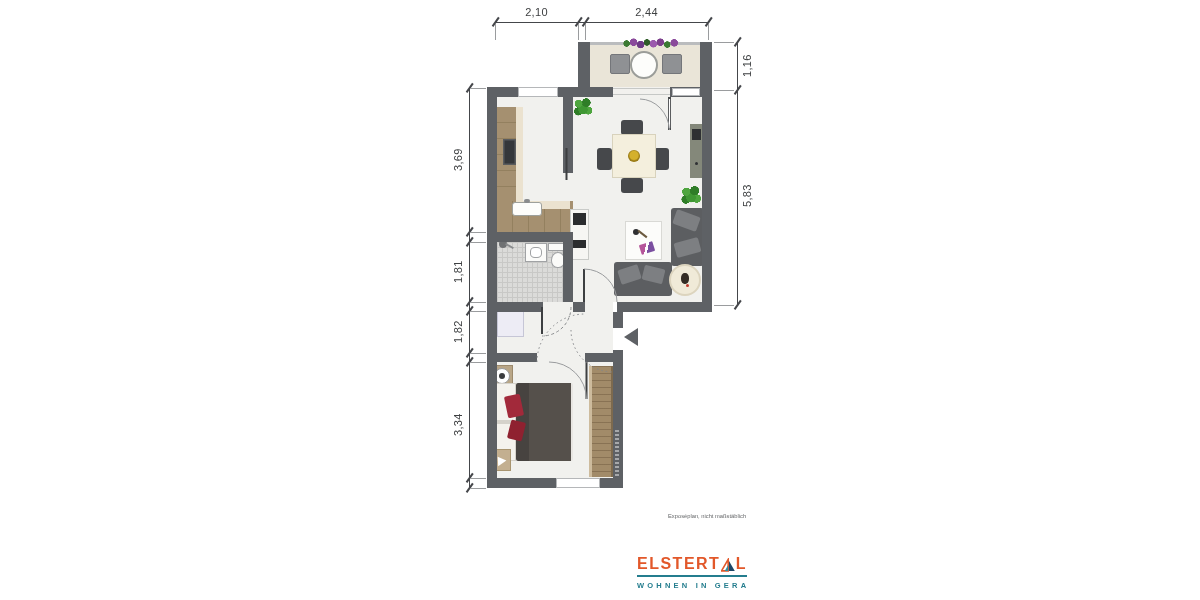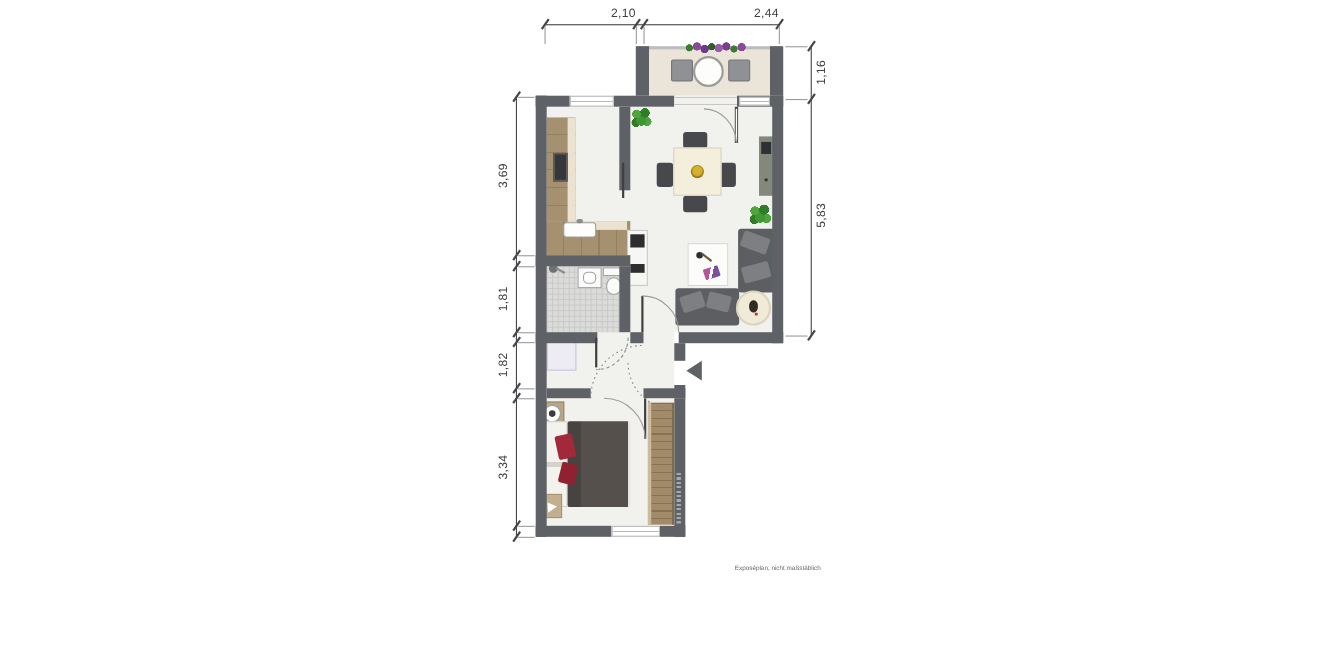--- a/index.html
+++ b/index.html
@@ -156,21 +156,21 @@
        background-image:linear-gradient(to bottom,transparent 15%,#c6c8c6 15% 25%,transparent 25%,transparent 72%,#c6c8c6 72% 82%,transparent 82%);}
 
   
   .dline{background:#44464a;}
   .dline-top {left:495px;top:22px;width:213px;height:1px;}
   .dline-left{left:469px;top:88px;width:1px;height:401px;}
   .dline-right{left:737px;top:42px;width:1px;height:263px;}
   .tk{width:11px;height:1.5px;background:#44464a;transform:rotate(-55deg);}
   .ext{background:#9a9c9e;}
   .dlab{font-size:11px;color:#3e4042;letter-spacing:.3px;}
-  .dlab.h{text-align:right;}
+  .dlab.h{text-align:center;}
   .dlab.v{writing-mode:vertical-rl;transform:rotate(180deg);text-align:center;}
 
   .note{left:668px;top:513px;font-size:8px;color:#66686a;white-space:nowrap;
         transform:scale(.72);transform-origin:0 0;}
 
   
   .logo{left:637px;top:556px;width:110px;}
   .logo-row{display:flex;align-items:flex-end;justify-content:center;
             color:#e2582a;font-weight:bold;font-size:16px;letter-spacing:1.5px;line-height:1;}
   .logo-row svg{margin:0 0 0 1px;display:block;}
@@ -337,14 +337,27 @@
   <div class="abs dlab h" style="left:585px;top:6px;width:123px;">2,44</div>
   <div class="abs dlab v" style="left:741px;top:48px;height:36px;">1,16</div>
   <div class="abs dlab v" style="left:741px;top:176px;height:40px;">5,83</div>
   <div class="abs dlab v" style="left:452px;top:140px;height:40px;">3,69</div>
   <div class="abs dlab v" style="left:452px;top:252px;height:40px;">1,81</div>
   <div class="abs dlab v" style="left:452px;top:312px;height:40px;">1,82</div>
   <div class="abs dlab v" style="left:452px;top:405px;height:40px;">3,34</div>
 
   <div class="abs note">Exposéplan, nicht maßstäblich</div>
 
+  <div class="abs logo">
+    <div class="logo-row">
+      <span>ELSTERT</span>
+      <svg width="16" height="14" viewBox="0 0 16 14">
+        <polygon points="8,0.8 15.4,13.6 8,13.6" fill="#1c4566"></polygon>
+        <polygon points="8,0.8 8,13.6 0.6,13.6" fill="none" stroke="#e2582a" stroke-width="1.8"></polygon>
+        <polygon points="8,7 8,13.6 4.2,13.6" fill="#2e8fa3"></polygon>
+      </svg>
+      <span>L</span>
+    </div>
+    <div class="logo-rule"></div>
+    <div class="logo-tag">WOHNEN IN GERA</div>
+  </div>
 
 </div>
 
 </body></html>

